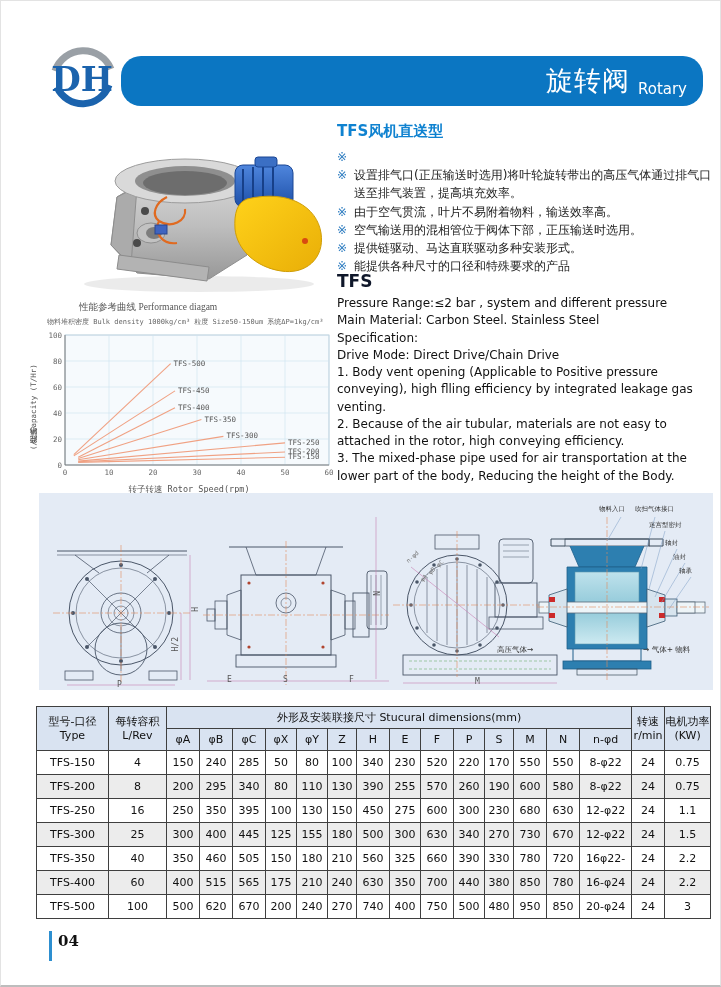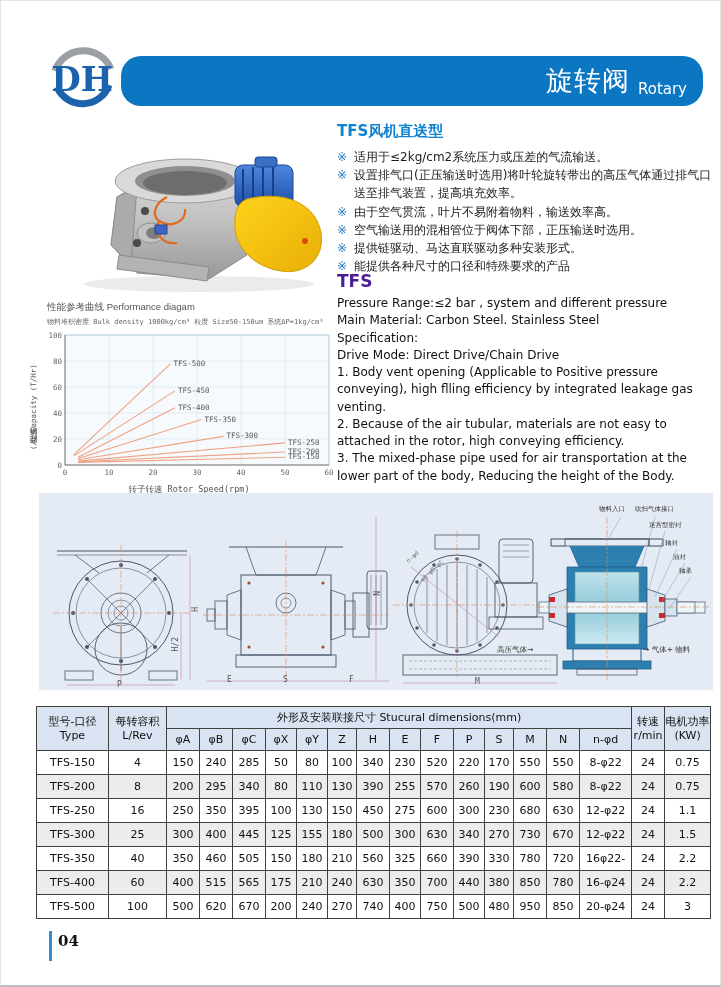--- a/index.html
+++ b/index.html
@@ -13,27 +13,27 @@
           padding-right:16px;box-sizing:border-box;color:#fff;}
   .banner .cn{font-size:27px;font-weight:normal;letter-spacing:1px;}
   .banner .en{font-size:15px;margin-left:8px;margin-top:16px;}
   
   .intro{position:absolute;left:336px;top:121px;width:376px;}
   .intro-title{font-size:15px;font-weight:bold;color:#0f82d0;margin-bottom:7px;}
   .bullet{display:flex;font-size:12px;line-height:1.52;color:#1c1c1c;}
   .bullet .marker{color:#2d7cc0;width:17px;flex:none;}
   
   .specs{position:absolute;left:336px;top:270px;width:382px;}
-  .specs-title{font-size:17px;font-weight:bold;color:#4c1d95;margin-bottom:4px;}
+  .specs-title{font-size:17px;font-weight:bold;color:#0f172a;margin-bottom:4px;}
   .spec-line{font-size:12px;line-height:1.44;color:#111;}
   
   .photo{position:absolute;left:58px;top:136px;width:272px;height:158px;}
   
   .chart-block{position:absolute;left:34px;top:300px;width:308px;}
-  .chart-title{font-family:Liberation Sans, sans-serif;font-size:9.5px;color:#555;margin-left:12px;}
+  .chart-title{font-family:Liberation Serif, serif;font-size:9.5px;color:#555;margin-left:44px;}
   .chart-sub{font-family:"DejaVu Sans Mono",monospace;font-size:7px;color:#666;margin:3px 0 2px 12px;}
   .chart-wrap{position:relative;}
   .ylab{position:absolute;left:-6px;top:8px;height:140px;writing-mode:vertical-rl;transform:rotate(180deg);
         font-family:"DejaVu Sans Mono",monospace;font-size:7.5px;color:#555;text-align:center;}
   .xlab{font-family:"DejaVu Sans Mono",monospace;font-size:8.5px;color:#555;text-align:center;margin-top:1px;}
   
   .panel{position:absolute;left:38px;top:492px;width:674px;height:197px;background:#e4ebf5;}
   .dwg{position:absolute;}
   .dimlab{position:absolute;font-size:8px;color:#555;font-family:"DejaVu Sans Mono",monospace;}
   .vert{writing-mode:vertical-rl;transform:rotate(180deg);}
@@ -114,21 +114,20 @@
     <rect x="96" y="88" width="12" height="9" fill="#3f64c0" stroke="#2b478f"></rect>
     <circle cx="86" cy="74" r="4" fill="#4a4a4a"></circle>
     <circle cx="78" cy="106" r="4" fill="#4a4a4a"></circle>
   </svg>
 
   <div class="intro">
     <div class="intro-title">TFS风机直送型</div>
     <div>
         <div class="bullet">
           <span class="marker">※</span>
-          <span>适用于≤2kg/cm2系统压力或压差的气流输送。</span>
         </div>
         <div class="bullet">
           <span class="marker">※</span>
           <span>设置排气口(正压输送时选用)将叶轮旋转带出的高压气体通过排气口送至排气装置，提高填充效率。</span>
         </div>
         <div class="bullet">
           <span class="marker">※</span>
           <span>由于空气贯流，叶片不易附着物料，输送效率高。</span>
         </div>
         <div class="bullet">

